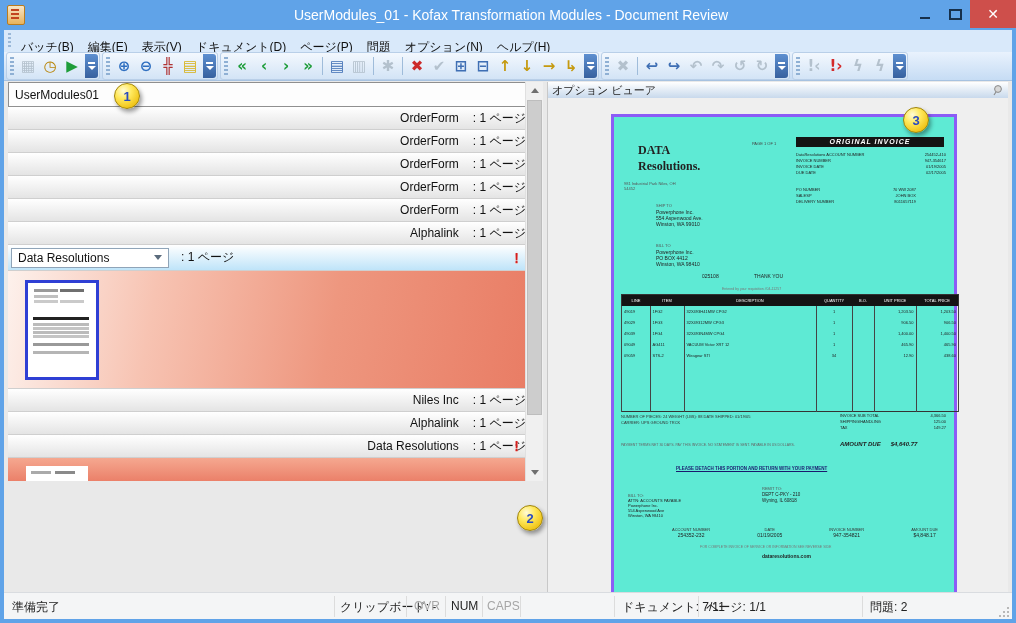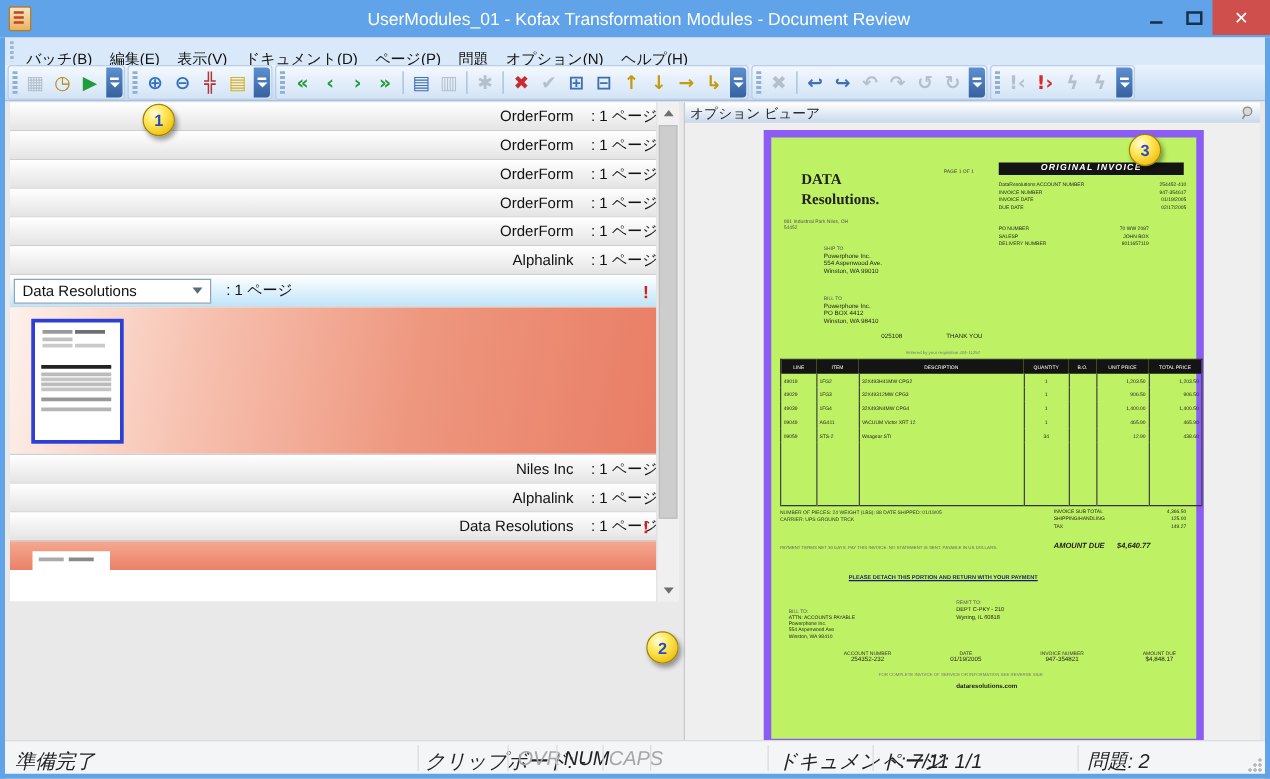--- a/index.html
+++ b/index.html
@@ -58,38 +58,38 @@
   .tri-down{width:0;height:0;border-left:4px solid transparent;border-right:4px solid transparent;border-top:5px solid #6f6f6f;}
   .sb-thumb{position:absolute;left:1px;top:18px;width:15px;height:315px;background:#cdcdcd;border:1px solid #bdbdbd;box-sizing:border-box;}
   
   .panel-header{height:16px;background:linear-gradient(#ffffff,#c8d9ec);border-bottom:1px solid #9eadbd;display:flex;align-items:center;justify-content:space-between;padding:0 4px;font-size:11px;color:#222;}
   .pin{width:12px;height:12px;display:block;}
   .problems-panel{position:absolute;left:8px;top:487px;width:537px;height:105px;background:#fff;border:1px solid #7a7a7a;box-sizing:border-box;}
   .problem-msg{margin:12px 0 0 10px;font-size:17px;font-weight:bold;color:#c90000;}
   .viewer-panel{position:absolute;left:547px;top:82px;width:461px;height:510px;background:#f0f0f0;border-left:1px solid #c8c8c8;box-sizing:border-box;}
   .viewer-body{position:absolute;left:0;top:16px;right:0;bottom:0;background:#efefef;}
   
-  .statusbar{position:absolute;left:4px;top:592px;width:1008px;height:27px;background:#f4f5f6;border-top:1px solid #d9dce0;font-size:16px;color:#222;font-style:italic;}
+  .statusbar{position:absolute;left:4px;top:592px;width:1008px;height:27px;background:#f4f5f6;border-top:1px solid #d9dce0;font-size:12px;color:#222;}
   .status-text{position:absolute;top:6px;white-space:nowrap;}
   .status-text.gray{color:#a6a6a6;}
   .status-sep{position:absolute;top:3px;width:1px;height:21px;background:#dcdcdc;}
   .grip-corner{position:absolute;right:2px;bottom:2px;width:12px;height:12px;background:
     radial-gradient(circle at 2px 10px,#b8b8b8 1.2px,transparent 1.5px),
     radial-gradient(circle at 6px 10px,#b8b8b8 1.2px,transparent 1.5px),
     radial-gradient(circle at 10px 10px,#b8b8b8 1.2px,transparent 1.5px),
     radial-gradient(circle at 6px 6px,#b8b8b8 1.2px,transparent 1.5px),
     radial-gradient(circle at 10px 6px,#b8b8b8 1.2px,transparent 1.5px),
     radial-gradient(circle at 10px 2px,#b8b8b8 1.2px,transparent 1.5px);}
   
   .balloon{position:absolute;width:24px;height:24px;border-radius:50%;z-index:60;
     background:radial-gradient(circle at 35% 28%,#fffbd8 0%,#ffe95e 35%,#f2c71d 72%,#d9a90e 100%);
     border:1px solid #a08408;box-shadow:2px 3px 4px rgba(0,0,0,.38);
     display:flex;align-items:center;justify-content:center;font-size:13px;font-weight:bold;color:#2b4bbf;}
   
-  .page{position:absolute;left:63px;top:6px;width:340px;height:481px;background:#bef264;border:6px solid #8b5cf6;color:#222;}
+  .page{position:absolute;left:63px;top:16px;width:340px;height:481px;background:#5eead4;border:3px solid #8b5cf6;color:#222;}
   .abs{position:absolute;white-space:nowrap;}
   .inv-logo1{left:24px;top:26px;font:bold 12px "Liberation Serif",serif;}
   .inv-logo2{left:24px;top:42px;font:bold 12px "Liberation Serif",serif;}
   .inv-logo-addr{left:10px;top:64px;font-size:4px;line-height:5px;color:#555;white-space:normal;width:60px;}
   .inv-page-label{left:138px;top:24px;font-size:4px;color:#444;}
   .inv-banner{left:182px;top:20px;width:148px;height:10px;background:#141414;color:#fff;
     font:italic bold 7px "Liberation Sans",sans-serif;text-align:center;line-height:10px;letter-spacing:1px;}
   .inv-fields{left:182px;top:35px;width:150px;font-size:4px;}
   .inv-fields2{left:182px;top:70px;width:120px;font-size:4px;}
   .f-row{display:flex;justify-content:space-between;line-height:6px;}
@@ -218,20 +218,23 @@
         <span class="tbi dis">ϟ</span>
         <span class="tb-chevron">
           <span class="chev-bar"></span>
           <span class="chev-tri"></span>
         </span>
       </div>
     </div>
 
   <div class="batch-list">
     <div class="list-rows">
+        <div class="row batch-header">
+          <span class="lbl">UserModules01</span>
+        </div>
         <div class="row doc">
           <span class="lbl">OrderForm</span>
           <span class="pages">: 1 ページ</span>
         </div>
         <div class="row doc">
           <span class="lbl">OrderForm</span>
           <span class="pages">: 1 ページ</span>
         </div>
         <div class="row doc">
           <span class="lbl">OrderForm</span>

